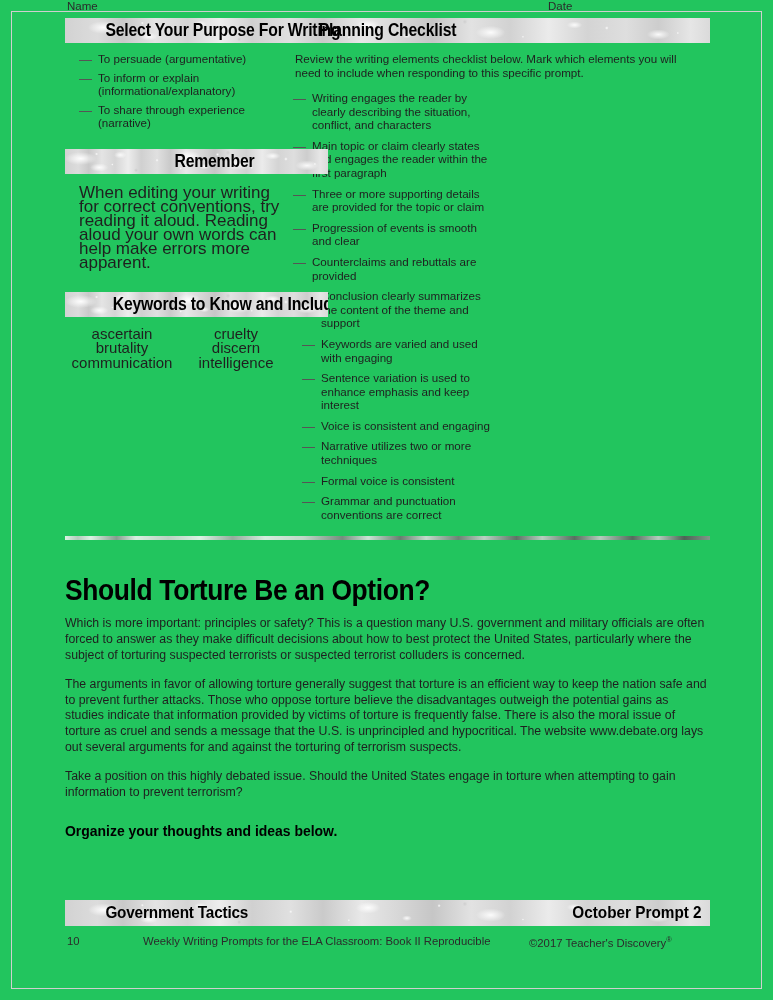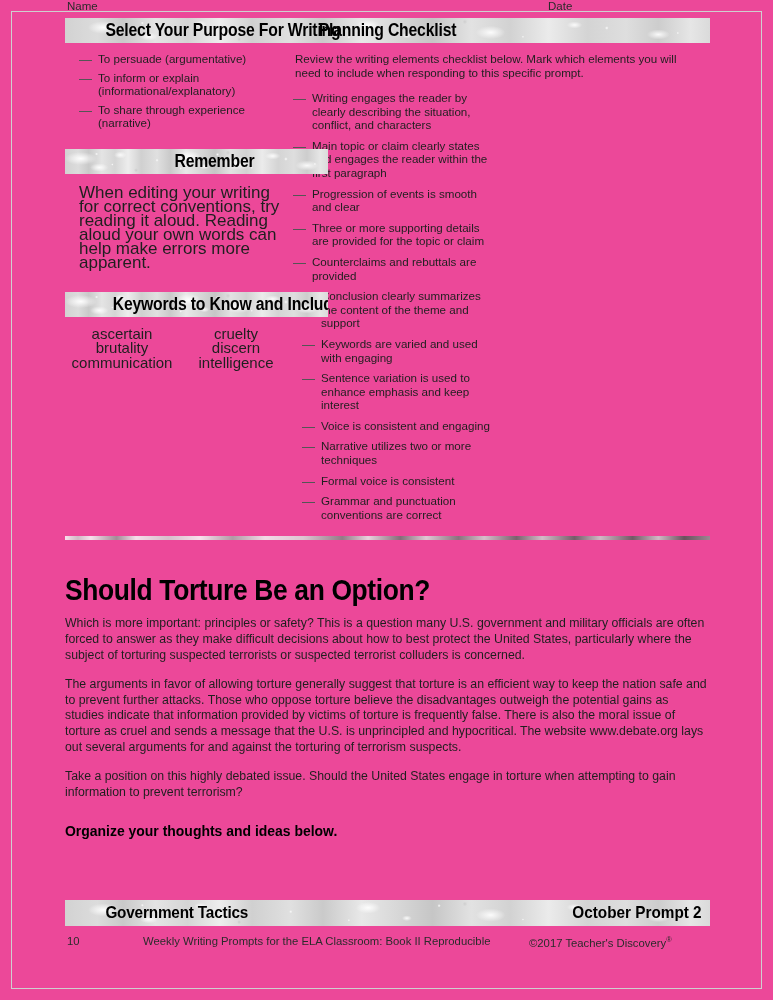--- a/index.html
+++ b/index.html
@@ -11,21 +11,21 @@
   body {
     font-family: "Liberation Sans", sans-serif;
     color: #1a1a1a;
     -webkit-font-smoothing: antialiased;
   }
   .page {
     position: relative;
     width: 773px;
     height: 1000px;
     margin: 0 auto;
-    background: #ec4899;
+    background: #22c55e;
     box-sizing: border-box;
     overflow: hidden;
   }
   
   .page-frame {
     position: absolute;
     left: 11px;
     top: 11px;
     width: 751px;
     height: 978px;
@@ -333,25 +333,25 @@
               <li>
                 <span class="blank"></span>
                 <span class="clabel">Writing engages the reader by clearly describing the situation, conflict, and characters</span>
               </li>
               <li>
                 <span class="blank"></span>
                 <span class="clabel">Main topic or claim clearly states and engages the reader within the first paragraph</span>
               </li>
               <li>
                 <span class="blank"></span>
+                <span class="clabel">Three or more supporting details are provided for the topic or claim</span>
+              </li>
+              <li>
+                <span class="blank"></span>
                 <span class="clabel">Progression of events is smooth and clear</span>
-              </li>
-              <li>
-                <span class="blank"></span>
-                <span class="clabel">Three or more supporting details are provided for the topic or claim</span>
               </li>
               <li>
                 <span class="blank"></span>
                 <span class="clabel">Counterclaims and rebuttals are provided</span>
               </li>
             </ul>
           </div>
 
           <div class="cl-col">
             <ul class="clist">

